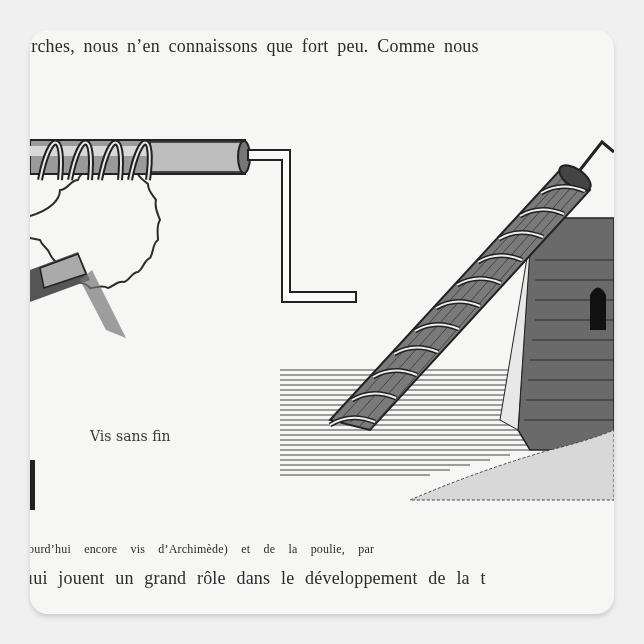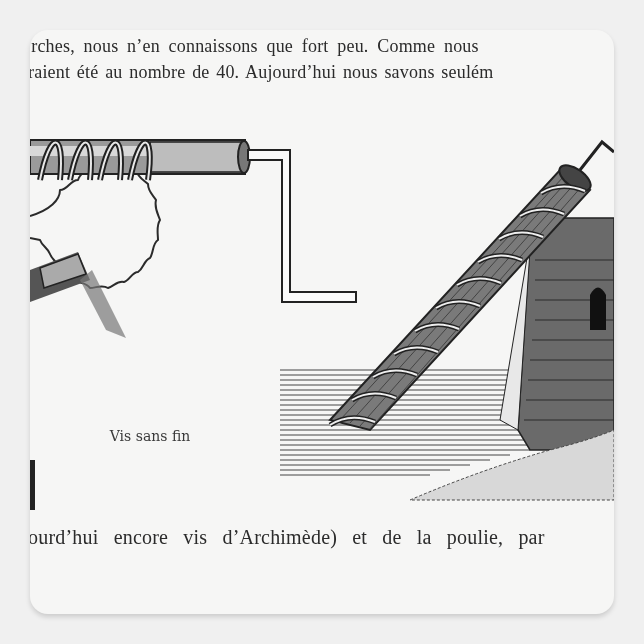--- a/index.html
+++ b/index.html
@@ -22,41 +22,39 @@
     .text-line {
       position: absolute;
       white-space: nowrap;
       color: #2b2b2b;
       font-size: 18px;
       letter-spacing: 0.2px;
     }
     .top1 { left: -4px; top: 6px; font-size: 18px; word-spacing: 4px; }
     .top2 { left: -2px; top: 32px; font-size: 18px; word-spacing: 2px; }
     .bot1 { left: 4px; top: 487px; font-size: 18px; word-spacing: 12px; }
-    .bot2 { left: -2px; top: 496px; font-size: 20px; word-spacing: 10px; font-family: Liberation Serif, serif; }
+    .bot2 { left: -2px; top: 512px; font-size: 12px; word-spacing: 10px; font-family: Liberation Serif, serif; }
     .bot3 { left: -2px; top: 538px; font-size: 18px; word-spacing: 6px; }
     .caption {
       position: absolute;
       left: 60px; top: 396px;
       width: 120px;
-      text-align: center;
       font-family: "DejaVu Serif", serif;
       font-size: 14px;
       line-height: 21px;
       color: #3a3a3a;
     }
     .illus { position: absolute; left: 0; top: 0; }
   </style>
 </head>
 <body>
 
 <div class="card">
 
   <div class="text-line top1">ːrches, nous n’en connaissons que fort peu. Comme nous</div>
-  <div class="text-line top2">raient été au nombre de 40. Aujourd’hui nous savons seulém</div>
 
   <svg class="illus" width="584" height="480" viewBox="0 0 584 480">
 
     <g fill="none" stroke="#2b2b2b" stroke-width="2">
       <path d="M0,186 C20,180 30,170 30,160 C38,160 40,150 48,150 C50,142 58,142 60,136 C66,136 72,140 76,138 C80,130 88,134 92,130 C96,136 100,140 106,140 C108,148 114,150 118,154 C118,162 124,166 126,170 C124,178 128,184 130,190 C126,196 128,204 128,210 C122,214 124,222 120,228 C114,230 114,238 108,242 C102,242 100,250 94,252 C88,250 84,256 78,258 C72,254 66,258 60,258 C56,252 50,254 44,250 C40,244 34,244 30,240 C28,232 22,230 20,224 C18,218 12,216 10,210 L0,208" stroke-linejoin="round"></path>
     </g>
 
     <g>
       <rect x="0" y="110" width="215" height="34" fill="#9a9a9a" stroke="#222" stroke-width="2"></rect>
       <rect x="0" y="116" width="215" height="10" fill="#d8d8d8"></rect>
@@ -135,13 +133,14 @@
     </g>
 
     <path d="M380,470 Q450,440 520,420 Q560,410 584,400 L584,470 Z" fill="#d8d8d8" stroke="#444" stroke-width="1" stroke-dasharray="3 2"></path>
   </svg>
 
   <div class="caption">
     <div>Vis sans fin</div>
   </div>
 
   <div class="text-line bot2">ourd’hui encore vis d’Archimède) et de la poulie, par</div>
+  <div class="text-line bot3">ıui jouent un grand rôle dans le développement de la t</div>
 </div>
 
 </body></html>

